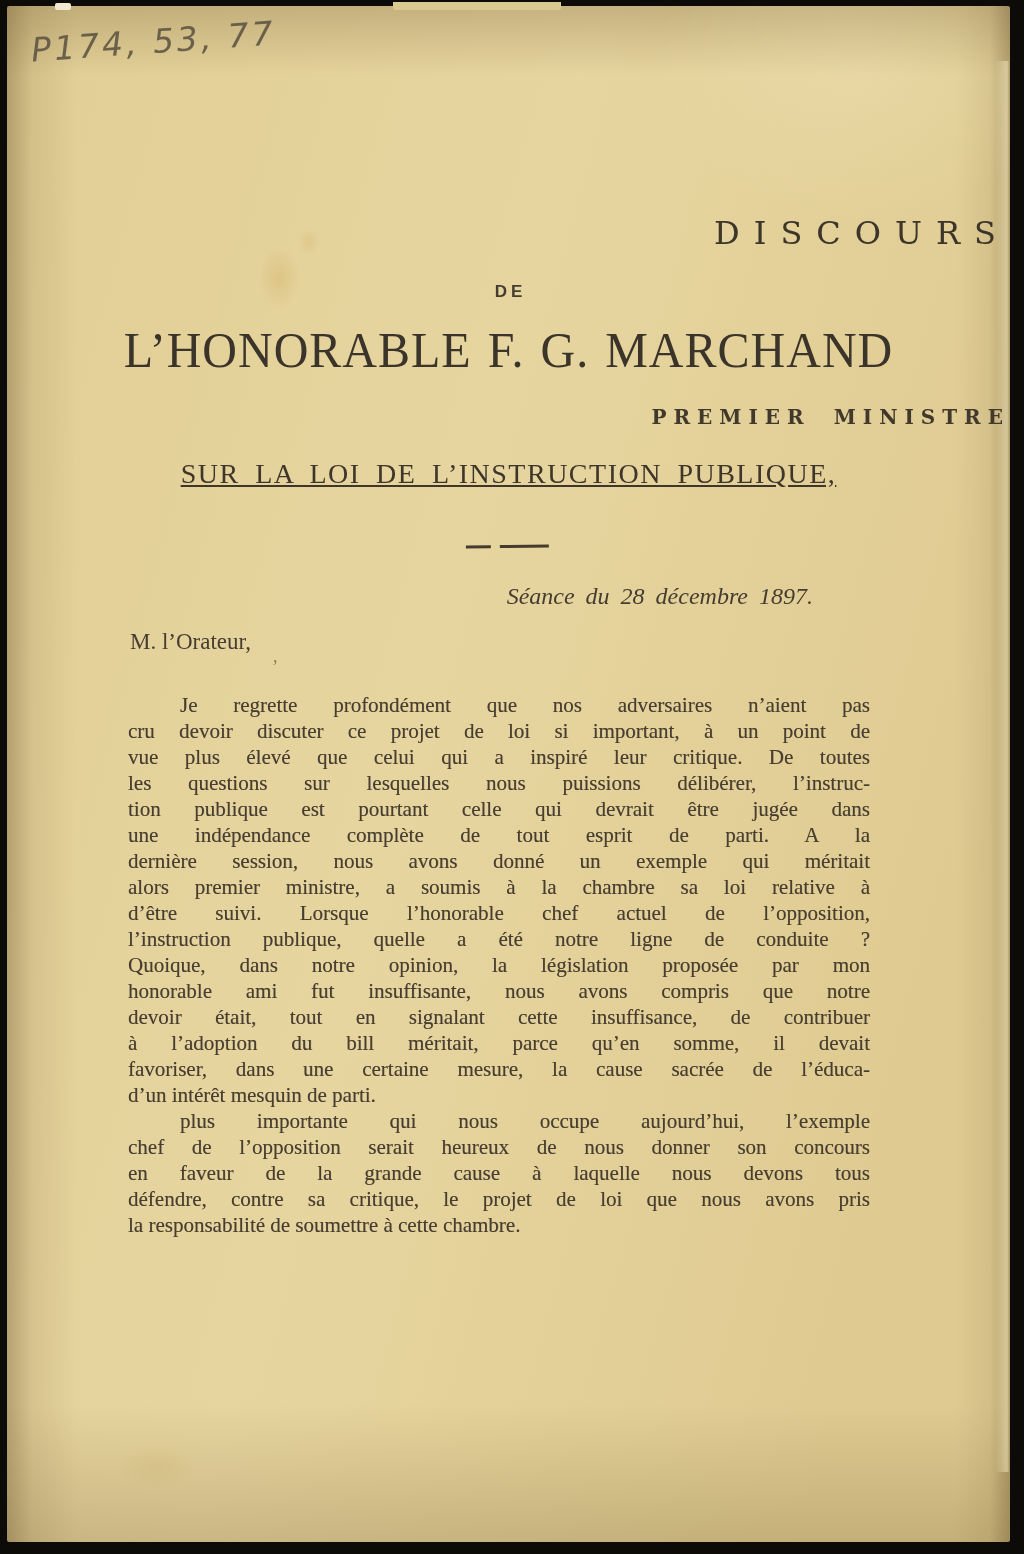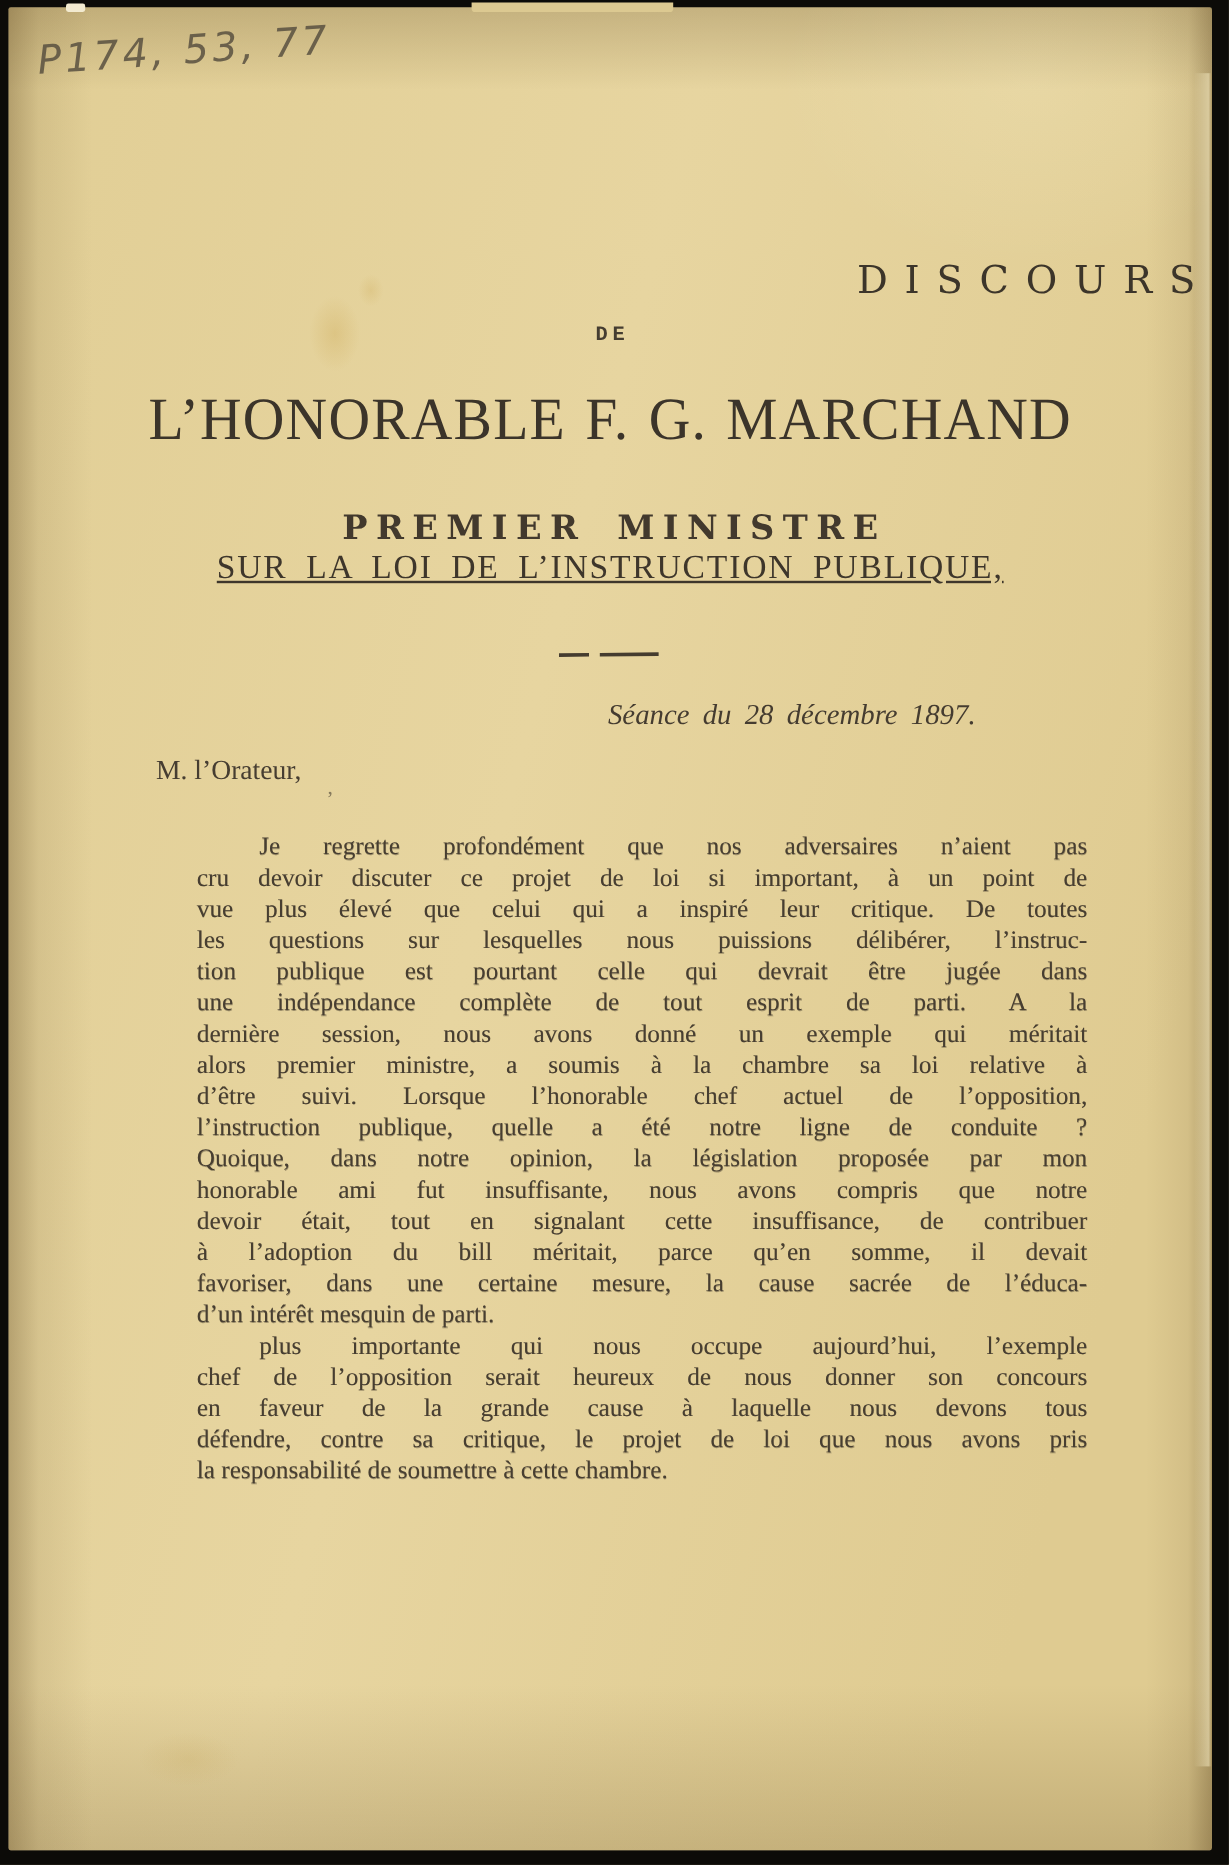--- a/index.html
+++ b/index.html
@@ -68,45 +68,45 @@
     text-align: right;
     font-family: "DejaVu Serif", serif;
     font-size: 32px;
     letter-spacing: 14px;
     text-indent: 14px;
     color: #3c352a;
     font-weight: 500;
   }
   .t-de {
     position: absolute;
-    left: 0; right: 0; top: 264px;
+    left: 0; right: 0; top: 276px;
     text-align: center;
-    font-family: Liberation Mono, monospace;
+    font-family: Liberation Sans, sans-serif;
     font-size: 17px;
     font-weight: bold;
     letter-spacing: 4px;
     text-indent: 4px;
     color: #453d31;
   }
   .t-name {
     position: absolute;
     left: 0; right: 0; top: 316px;
     text-align: center;
     font-size: 48px;
     letter-spacing: 1px;
     word-spacing: 3px;
     color: #3b342a;
     transform: scaleY(1.04);
   }
   .t-premier {
     position: absolute;
-    left: 0; right: 0; top: 417px;
-    text-align: center;
+    left: 0; right: 0; top: 399px;
+    text-align: right;
     font-family: "DejaVu Serif", serif;
-    font-size: 28px;
+    font-size: 20px;
     font-weight: bold;
     letter-spacing: 7px;
     text-indent: 7px;
     word-spacing: 9px;
     color: #42392d;
   }
   .t-loi {
     position: absolute;
     left: 0; right: 0; top: 452px;
     text-align: center;
@@ -153,21 +153,20 @@
     font-size: 18px;
     color: rgba(70,61,49,0.6);
   }
   .bodytext {
     position: absolute;
     left: 121px; top: 686px; width: 742px;
     font-size: 21px;
     line-height: 26px;
     color: #473e31;
     text-shadow: 0.3px 0.3px 0.5px rgba(72,62,46,0.45);
-    margin-left: 36px;
   }
   .para { margin: 0; }
   .tline {
     text-align: justify;
     text-align-last: justify;
   }
   .para .tline:first-child { text-indent: 52px; }
   .para .tline:last-child { text-align-last: left; }
 </style>
 </head>

